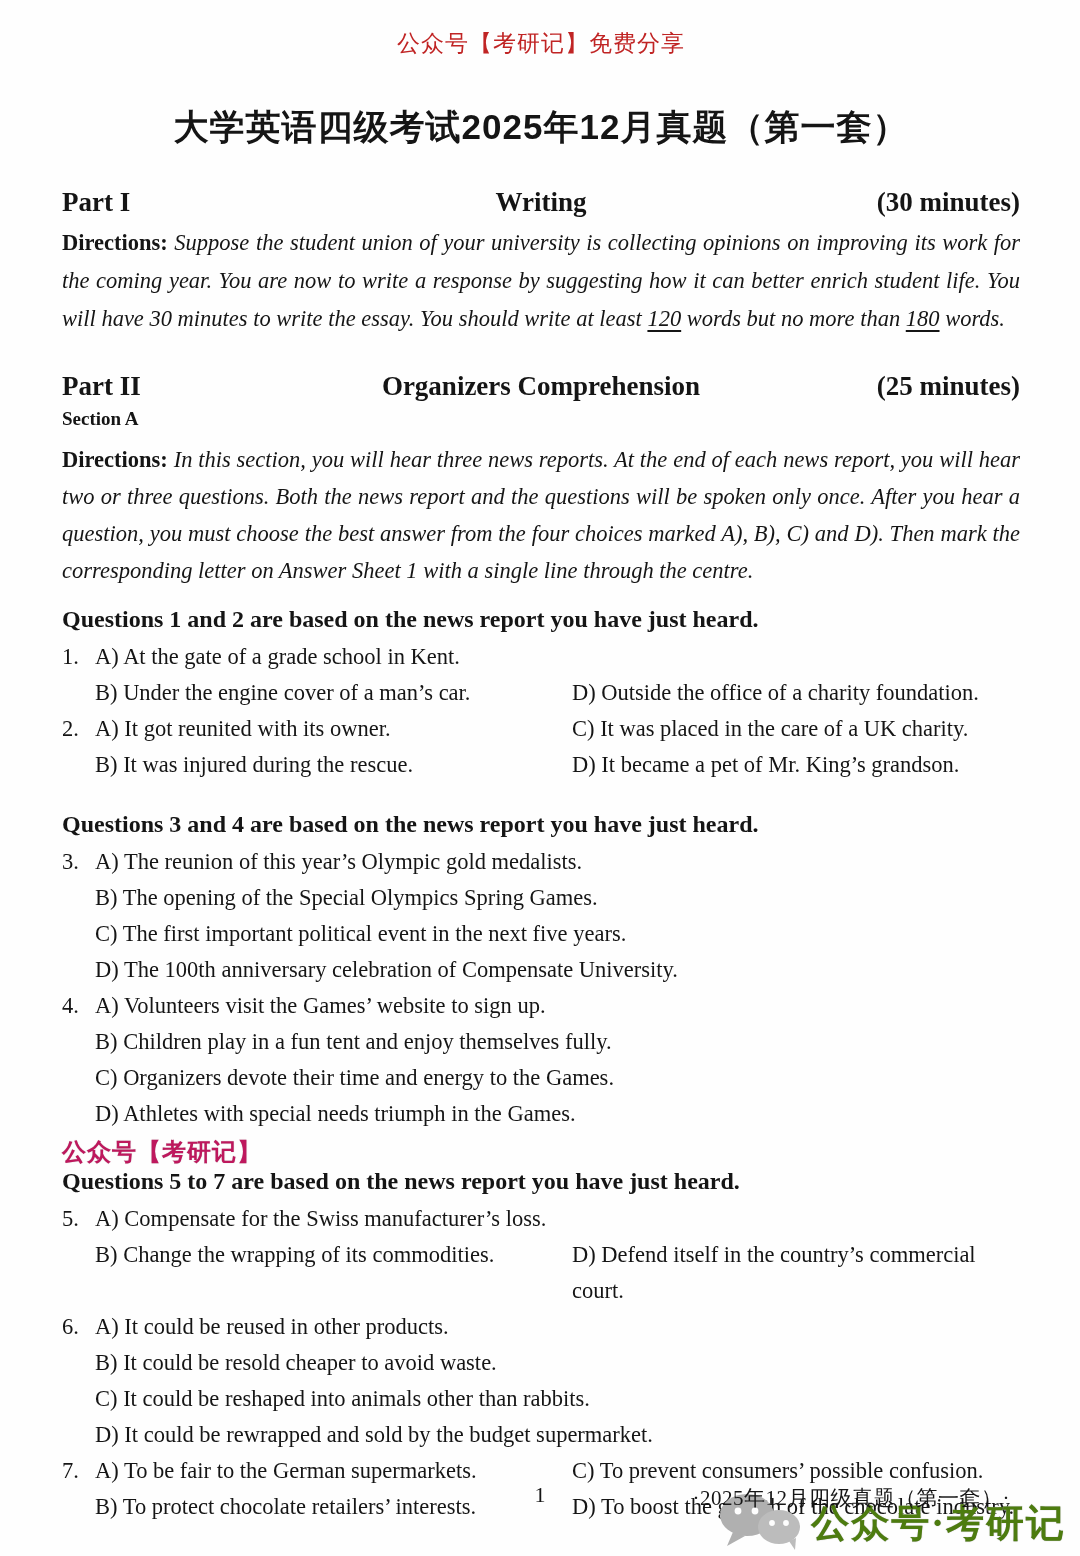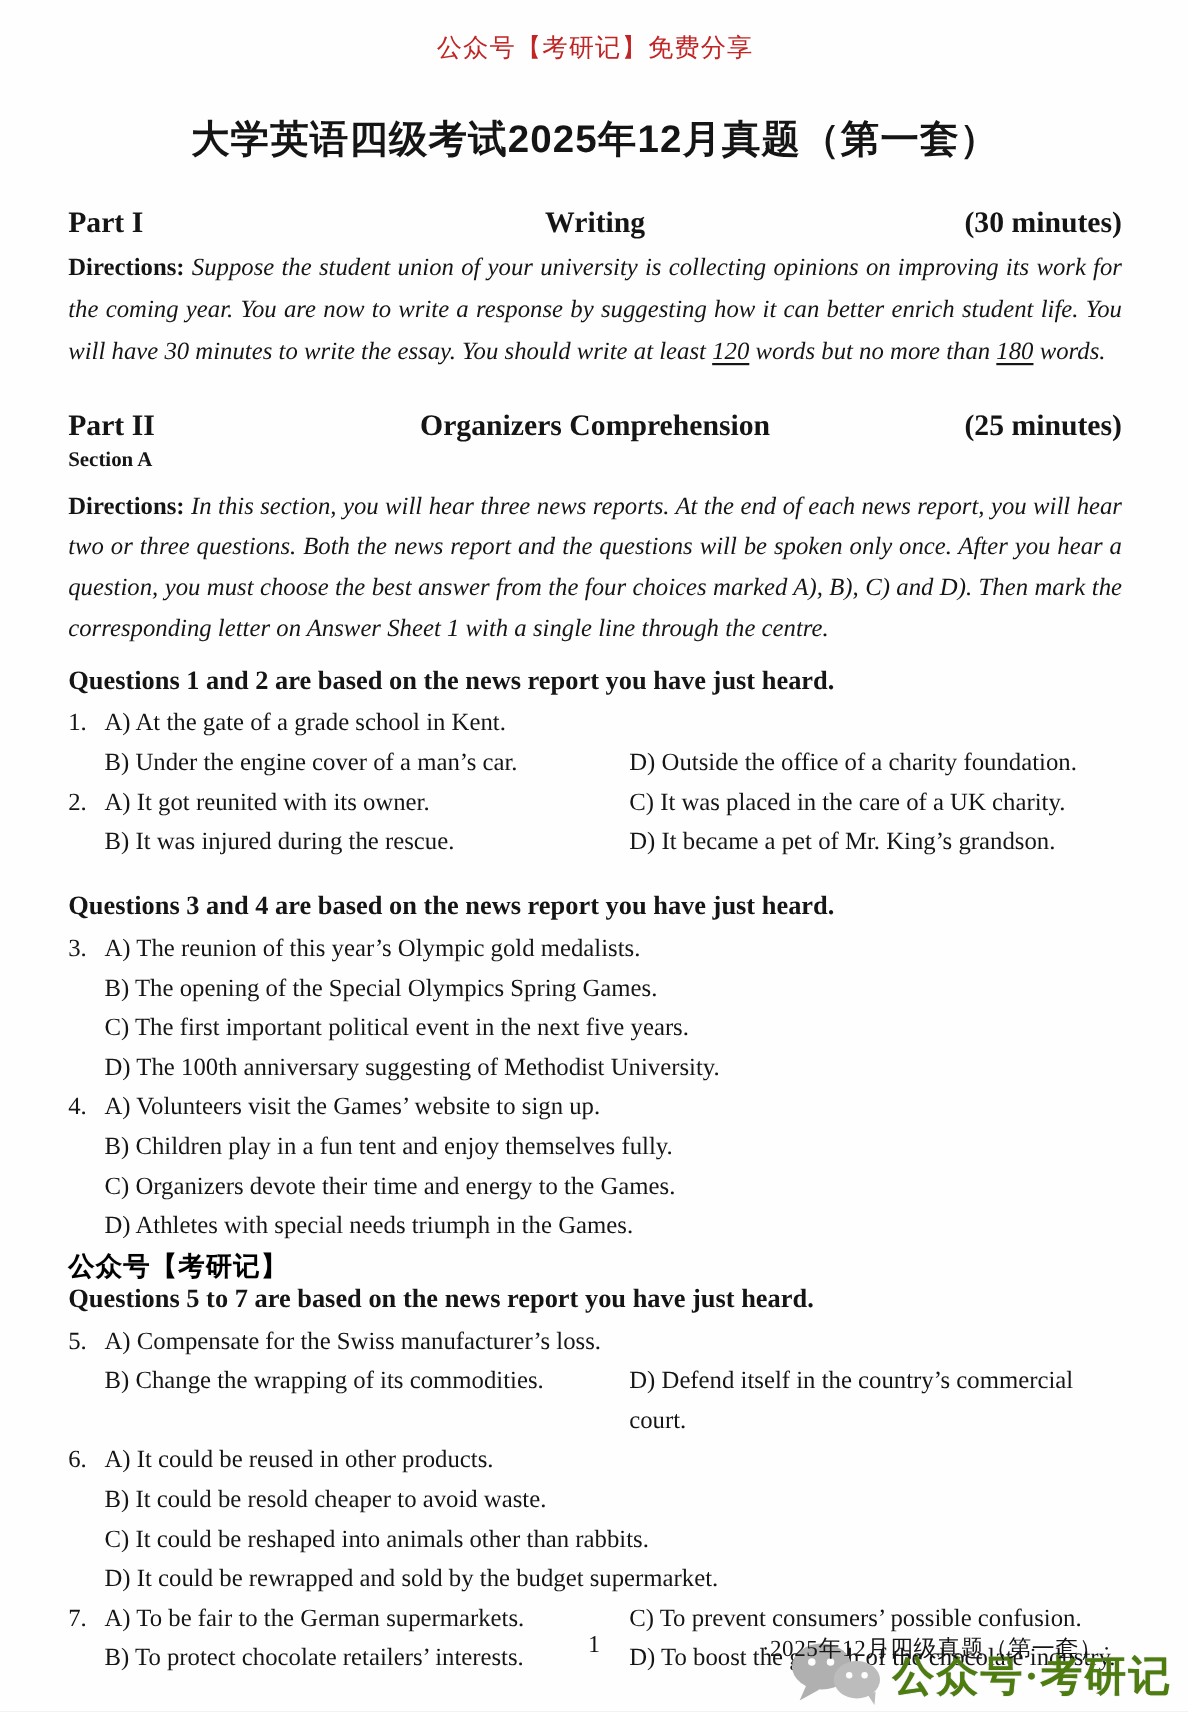--- a/index.html
+++ b/index.html
@@ -77,21 +77,21 @@
   .q-num   { width: 33px; flex: none; }
   .opt-left{ width: 477px; flex: none; }
   .opt-right{ flex: 1; }
   .opt-full{ flex: 1; }
 
   .inline-watermark {
     margin-top: 6px;
     font-size: 24px;
     line-height: 28px;
     font-weight: bold;
-    color: #000000;
+    color: #be185d;
     text-shadow: 0 0 1px #c4c4c4;
     letter-spacing: 1px;
   }
 
   .footer-pageno {
     position: absolute;
     top: 1482px;
     left: 0;
     width: 100%;
     text-align: center;
@@ -186,21 +186,21 @@
             <div class="opt-row">
               <span class="q-num"></span>
               <span class="opt-full">B) The opening of the Special Olympics Spring Games.</span>
             </div>
             <div class="opt-row">
               <span class="q-num"></span>
               <span class="opt-full">C) The first important political event in the next five years.</span>
             </div>
             <div class="opt-row">
               <span class="q-num"></span>
-              <span class="opt-full">D) The 100th anniversary suggesting of Methodist University.</span>
+              <span class="opt-full">D) The 100th anniversary celebration of Compensate University.</span>
             </div>
             <div class="opt-row">
               <span class="q-num">4.</span>
               <span class="opt-full">A) Volunteers visit the Games’ website to sign up.</span>
             </div>
             <div class="opt-row">
               <span class="q-num"></span>
               <span class="opt-full">B) Children play in a fun tent and enjoy themselves fully.</span>
             </div>
             <div class="opt-row">

